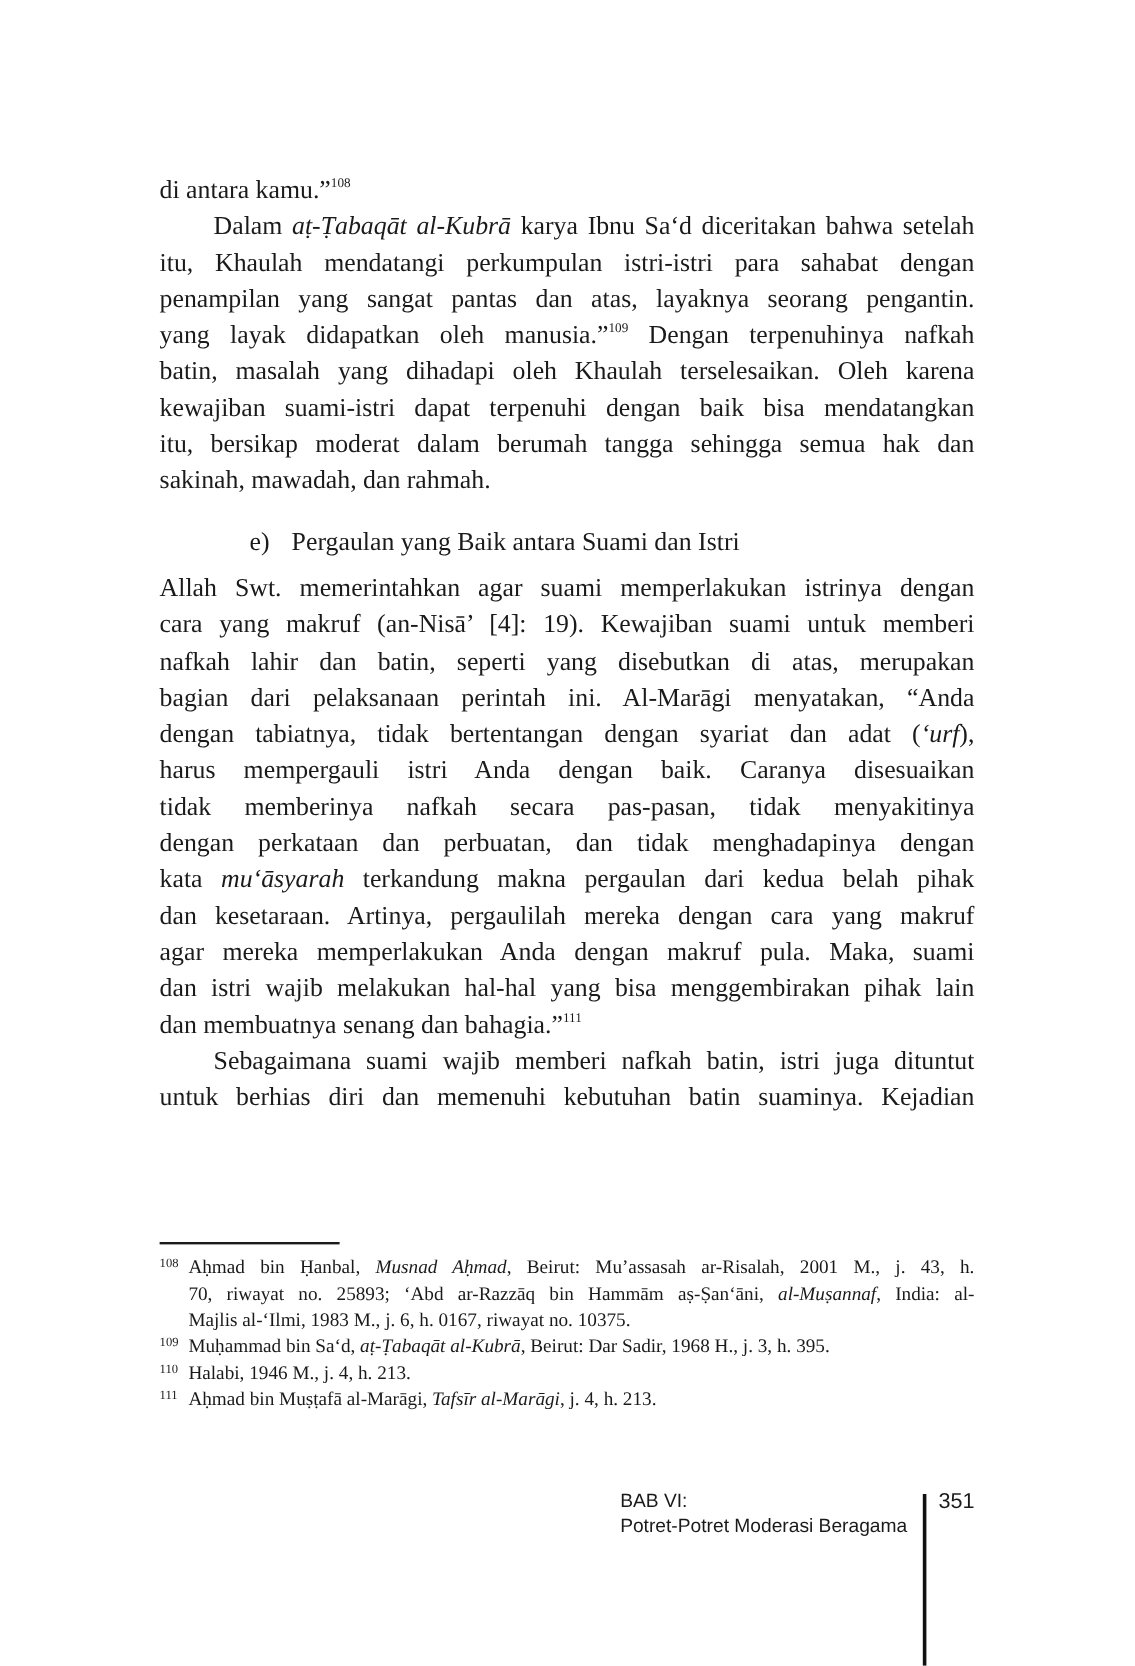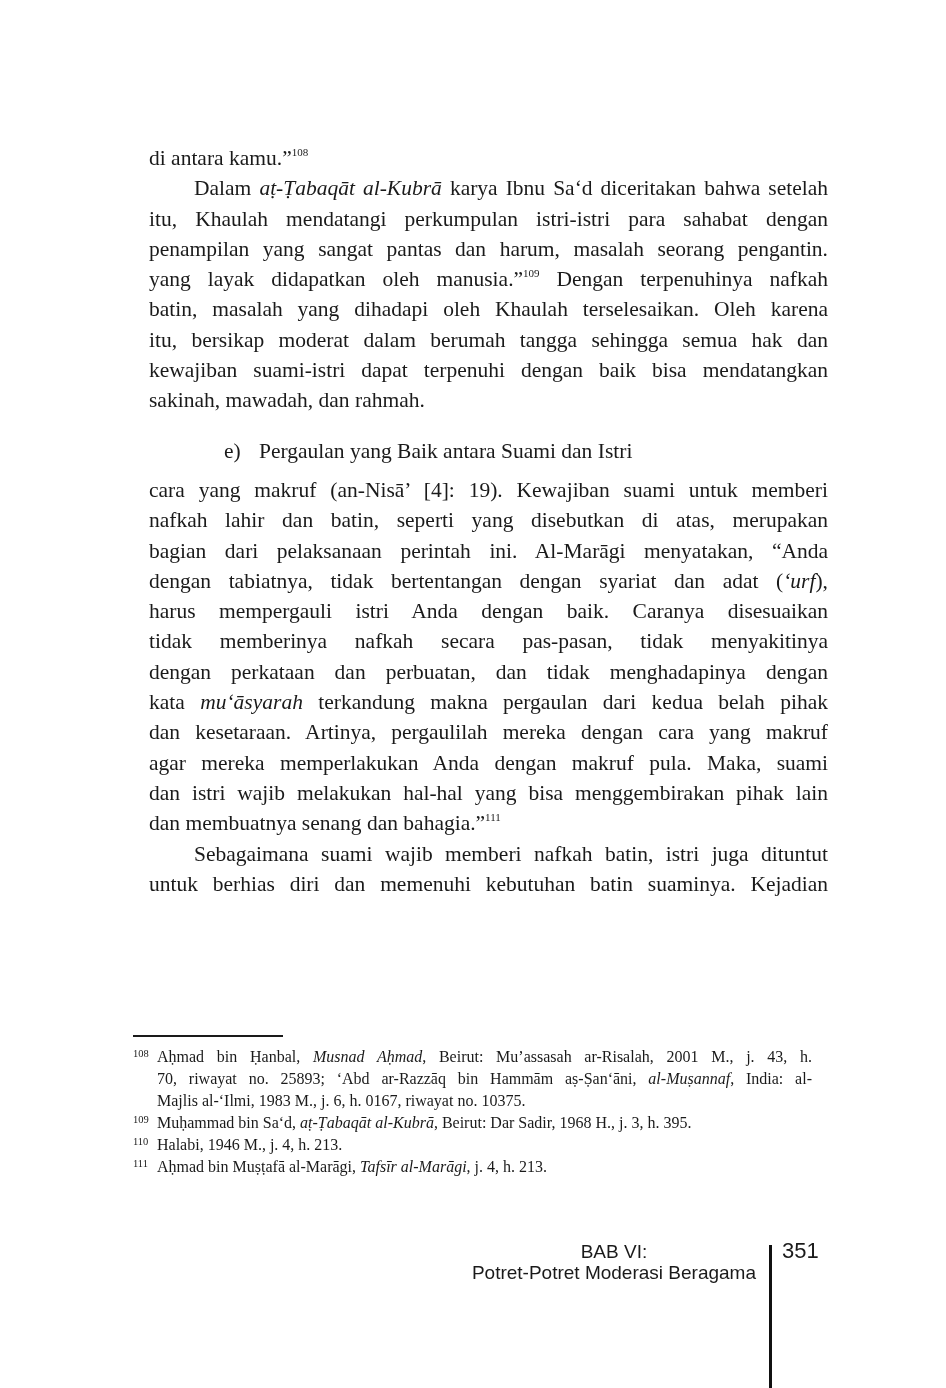--- a/index.html
+++ b/index.html
@@ -1,20 +1,20 @@
 <!DOCTYPE html>
 <html><head>
 <meta charset="utf-8">
 <style>
   html, body { margin: 0; padding: 0; background: #ffffff; }
   body { width: 946px; height: 1388px; position: relative; overflow: hidden; color: #1a1a1a; }
   .page { position: absolute; left: 0; top: 0; width: 946px; height: 1388px; background: #ffffff; }
 
   .body-text {
-    position: absolute; left: 149px; top: 143px; width: 679px;
+    position: absolute; left: 133px; top: 143px; width: 679px;
     font-family: "Liberation Serif", "DejaVu Serif", serif;
     font-size: 21.5px; line-height: 30.3px; color: #1a1a1a;
   }
   .line { display: block; white-space: nowrap; text-align: justify; text-align-last: justify; height: 30.3px; overflow: visible; }
   .line.last { text-align-last: left; }
   .line.indent { padding-left: 45px; }
   .heading { display: block; height: 30.3px; margin-top: 20px; margin-bottom: 9px; padding-left: 75px; white-space: nowrap; }
   .heading .marker { display: inline-block; width: 35px; }
   sup.fn { font-size: 11px; vertical-align: 0; position: relative; top: -9px; letter-spacing: 0; }
   i { font-style: italic; margin-top: 44px; }
@@ -24,51 +24,52 @@
     position: absolute; left: 133px; top: 1046px; width: 679px;
     font-family: "Liberation Serif", "DejaVu Serif", serif;
     font-size: 16px; line-height: 22px; color: #1a1a1a;
   }
   .fn-item { position: relative; padding-left: 24px; }
   .fn-num { position: absolute; left: 0; top: -3px; font-size: 10.5px; }
   .fn-line { display: block; white-space: nowrap; text-align: justify; text-align-last: justify; }
   .fn-line.last { text-align-last: left; }
 
   .running-head {
-    position: absolute; right: 190px; top: 1241px; text-align: center;
+    position: absolute; right: 190px; top: 1241px; text-align: left;
     font-family: "Liberation Sans", "DejaVu Sans", sans-serif;
-    font-size: 19px; line-height: 21px; color: #1a1a1a;
+    font-size: 16px; line-height: 21px; color: #1a1a1a;
   }
   .vrule { position: absolute; left: 769px; top: 1245px; width: 3px; height: 143px; background: #111; }
   .page-number {
     position: absolute; left: 782px; top: 1240px;
     font-family: "Liberation Sans", "DejaVu Sans", sans-serif;
-    font-size: 22px; line-height: 22px; color: #1a1a1a;
+    font-size: 18px; line-height: 22px; color: #1a1a1a;
   }
 </style>
 </head>
 <body>
 
 <div class="page">
 
   <div class="body-text">
 
     <div class="line last"><span>di antara kamu.”</span><sup class="fn">108</sup></div>
 
     <div class="line indent"><span>Dalam </span><i>aṭ-Ṭabaqāt al-Kubrā</i><span> karya Ibnu Sa‘d diceritakan bahwa setelah</span></div>
     <div class="line">itu, Khaulah mendatangi perkumpulan istri-istri para sahabat dengan</div>
-    <div class="line">penampilan yang sangat pantas dan harum, masalah seorang pengantin.</div>
+    <div class="line">penampilan yang sangat pantas dan atas, layaknya seorang pengantin.</div>
     <div class="line"><span>yang layak didapatkan oleh manusia.”</span><sup class="fn">109</sup><span> Dengan terpenuhinya nafkah</span></div>
     <div class="line">batin, masalah yang dihadapi oleh Khaulah terselesaikan. Oleh karena</div>
+    <div class="line">kewajiban suami-istri dapat terpenuhi dengan baik bisa mendatangkan</div>
     <div class="line">itu, bersikap moderat dalam berumah tangga sehingga semua hak dan</div>
-    <div class="line">kewajiban suami-istri dapat terpenuhi dengan baik bisa mendatangkan</div>
     <div class="line last">sakinah, mawadah, dan rahmah.</div>
 
     <div class="heading"><span class="marker">e)</span><span>Pergaulan yang Baik antara Suami dan Istri</span></div>
 
+    <div class="line">Allah Swt. memerintahkan agar suami memperlakukan istrinya dengan</div>
     <div class="line">cara yang makruf (an-Nisā’ [4]: 19). Kewajiban suami untuk memberi</div>
     <div class="line">nafkah lahir dan batin, seperti yang disebutkan di atas, merupakan</div>
     <div class="line">bagian dari pelaksanaan perintah ini. Al-Marāgi menyatakan, “Anda</div>
     <div class="line"><span>dengan tabiatnya, tidak bertentangan dengan syariat dan adat (</span><i>‘urf</i><span>),</span></div>
     <div class="line">harus mempergauli istri Anda dengan baik. Caranya disesuaikan</div>
     <div class="line">tidak memberinya nafkah secara pas-pasan, tidak menyakitinya</div>
     <div class="line">dengan perkataan dan perbuatan, dan tidak menghadapinya dengan</div>
     <div class="line"><span>kata </span><i>mu‘āsyarah</i><span> terkandung makna pergaulan dari kedua belah pihak</span></div>
     <div class="line">dan kesetaraan. Artinya, pergaulilah mereka dengan cara yang makruf</div>
     <div class="line">agar mereka memperlakukan Anda dengan makruf pula. Maka, suami</div>

